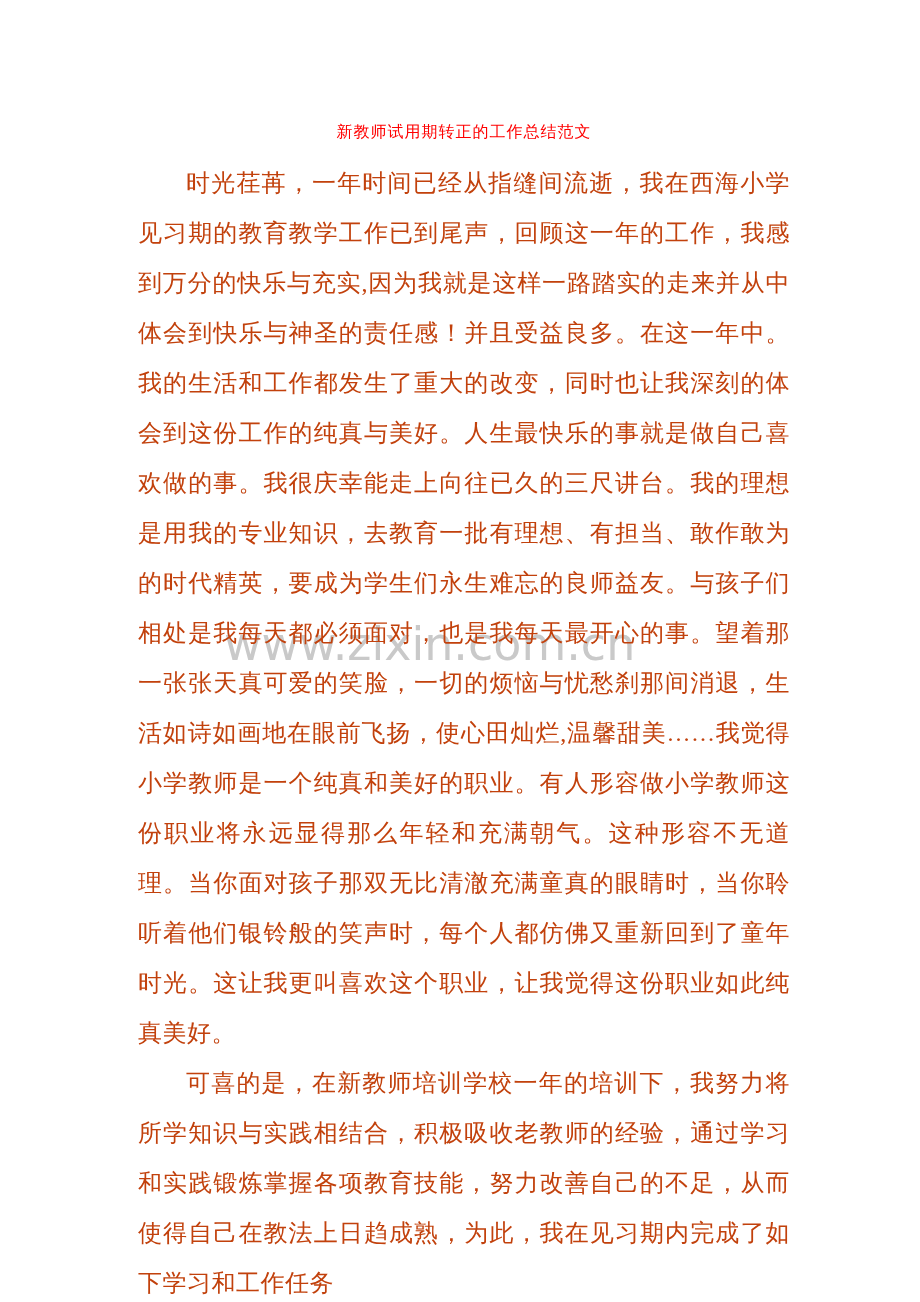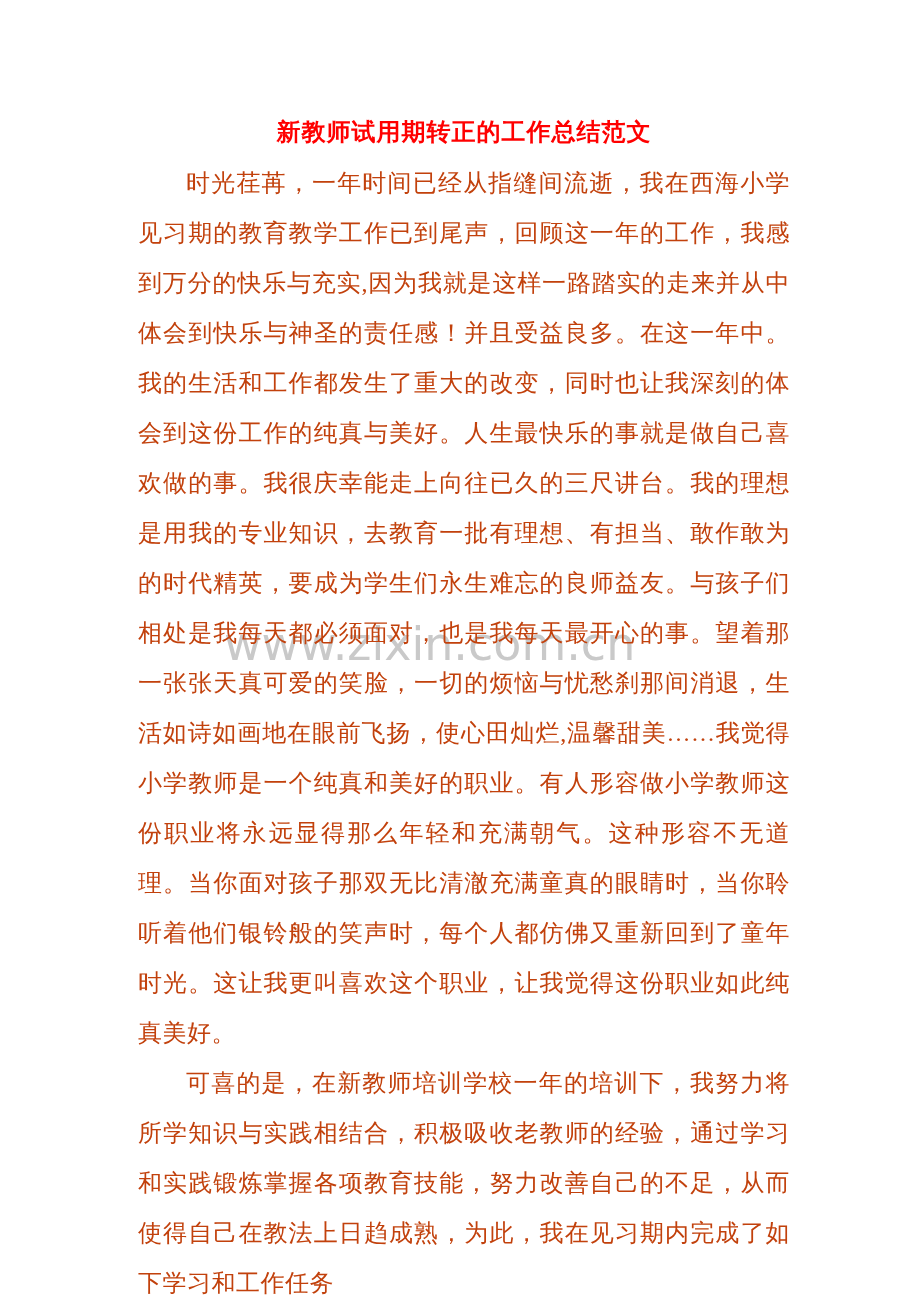--- a/index.html
+++ b/index.html
@@ -13,23 +13,23 @@
     height: 1302px;
     background: #ffffff;
     overflow: hidden;
     font-family: "Liberation Serif", "DejaVu Serif", serif;
   }
   .doc-title {
     position: relative;
     z-index: 2;
     margin: 114px 130px 8px 138px;
     text-align: center;
-    font-size: 24px;
+    font-size: 16px;
     line-height: 36px;
-    font-weight: bold;
+    font-weight: normal;
     color: #ff0000;
     letter-spacing: 1px;
   }
   .doc-body {
     position: relative;
     z-index: 2;
     margin: 0 130px 0 138px;
   }
   .doc-body p {
     margin: 0;

